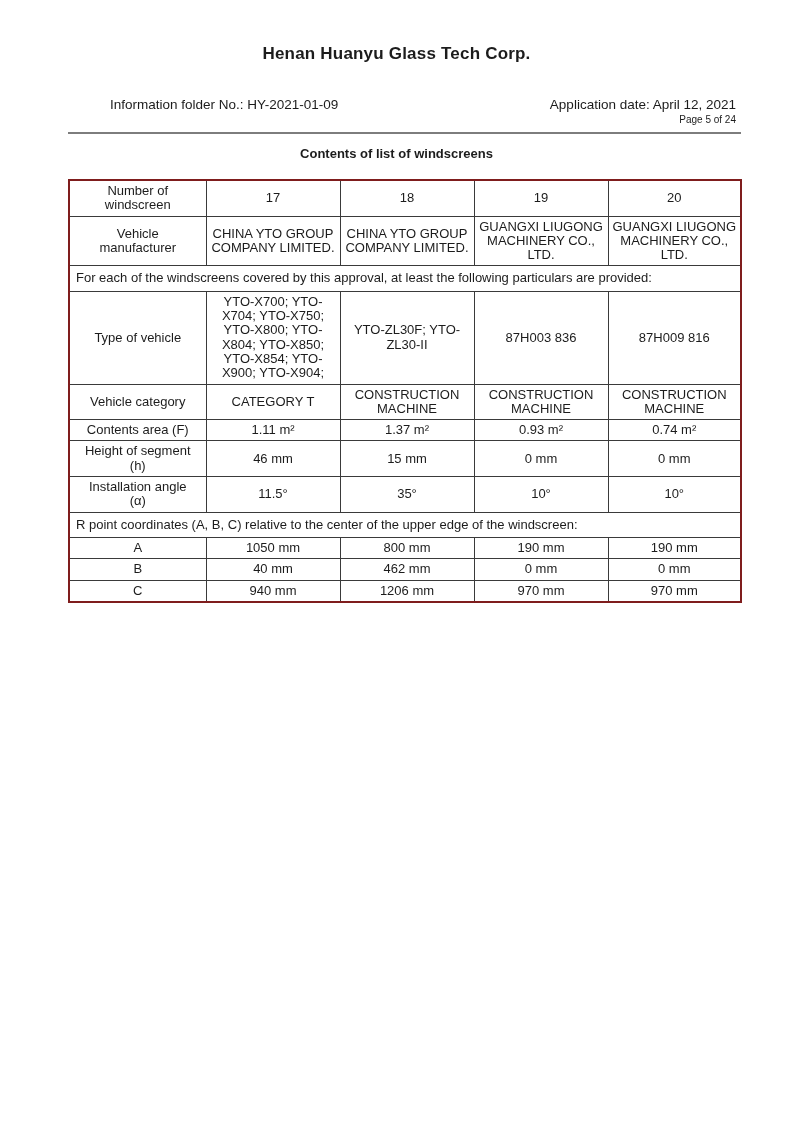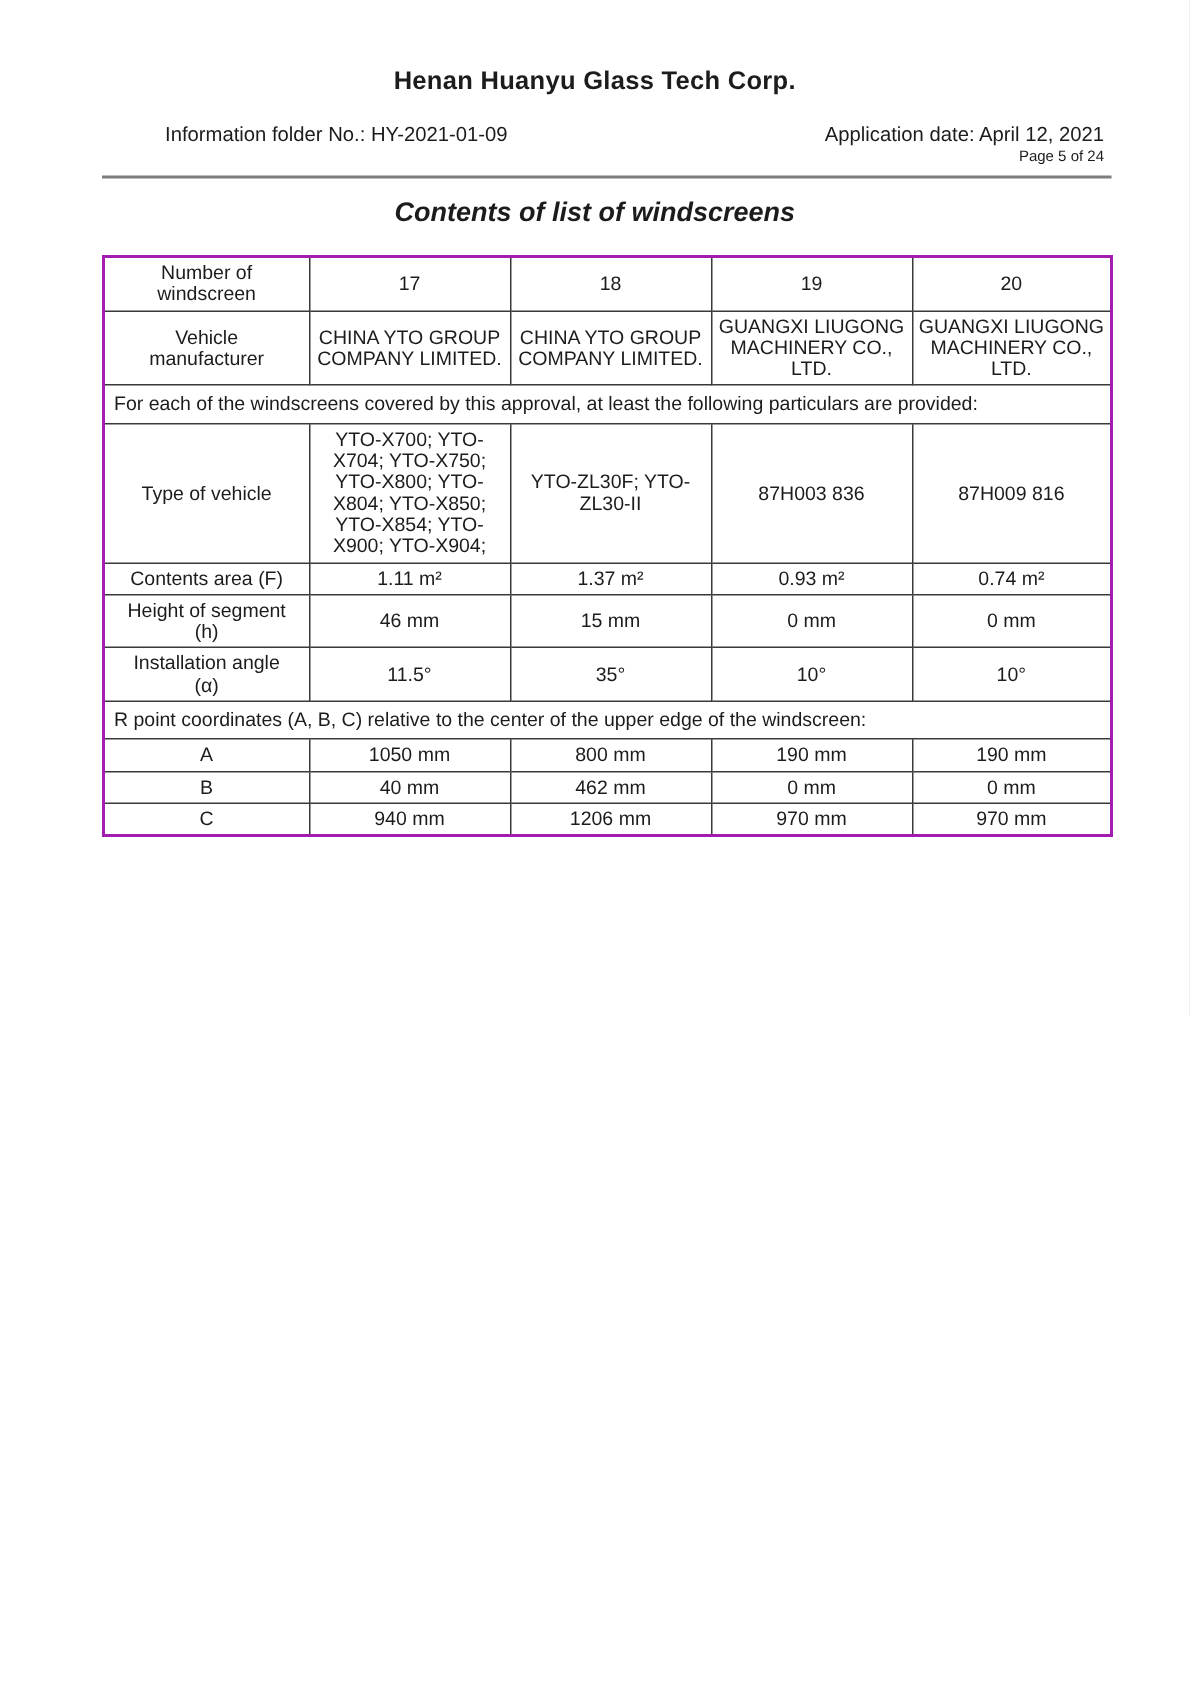--- a/index.html
+++ b/index.html
@@ -18,21 +18,21 @@
     text-align: center;
     padding-top: 44px;
     font-size: 17px;
     font-weight: bold;
     letter-spacing: 0.2px;
   }
   .meta-row {
     display: flex;
     justify-content: space-between;
     align-items: flex-start;
-    margin: 18px 57px 0 68px;
+    margin: 33px 57px 0 68px;
     font-size: 13.5px;
   }
   .meta-left { padding-left: 42px; }
   .page-row {
     text-align: right;
     margin: 2px 57px 0 0;
     font-size: 10px;
   }
   .header-rule {
     border: none;
@@ -40,31 +40,30 @@
     margin: 7px 52px 0 68px;
   }
   .appendix-title {
     text-align: center;
     font-size: 13.5px;
     font-weight: bold;
     margin-top: 17px;
   }
   .table-subtitle {
     text-align: center;
-    font-size: 18px;
+    font-size: 13px;
     font-weight: bold;
     margin-top: 12px;
-    font-style: italic;
   }
   table.ws {
     margin: 18px 0 0 68px;
     width: 672px;
     border-collapse: collapse;
     table-layout: fixed;
-    border: 2px solid #a21caf;
+    border: 2px solid #7f1d1d;
   }
   table.ws td {
     border: 1px solid #3a3a3a;
     font-size: 13px;
     line-height: 1.1;
     text-align: center;
     vertical-align: middle;
     padding: 3px 3px;
     word-wrap: break-word;
   }
@@ -120,20 +119,27 @@
         <td class="note" colspan="5">For each of the windscreens covered by this approval, at least the following particulars are provided:</td>
       </tr>
       <tr>
         <td class="lbl">Type of vehicle</td>
         <td>YTO-X700; YTO-X704; YTO-X750; YTO-X800; YTO-X804; YTO-X850; YTO-X854; YTO-X900; YTO-X904;</td>
         <td>YTO-ZL30F; YTO-ZL30-II</td>
         <td>87H003 836</td>
         <td>87H009 816</td>
       </tr>
       <tr>
+        <td class="lbl">Vehicle category</td>
+        <td>CATEGORY T</td>
+        <td>CONSTRUCTION MACHINE</td>
+        <td>CONSTRUCTION MACHINE</td>
+        <td>CONSTRUCTION MACHINE</td>
+      </tr>
+      <tr>
         <td class="lbl">Contents area (F)</td>
         <td>1.11 m²</td>
         <td>1.37 m²</td>
         <td>0.93 m²</td>
         <td>0.74 m²</td>
       </tr>
       <tr>
         <td class="lbl">Height of segment
 (h)</td>
         <td>46 mm</td>

